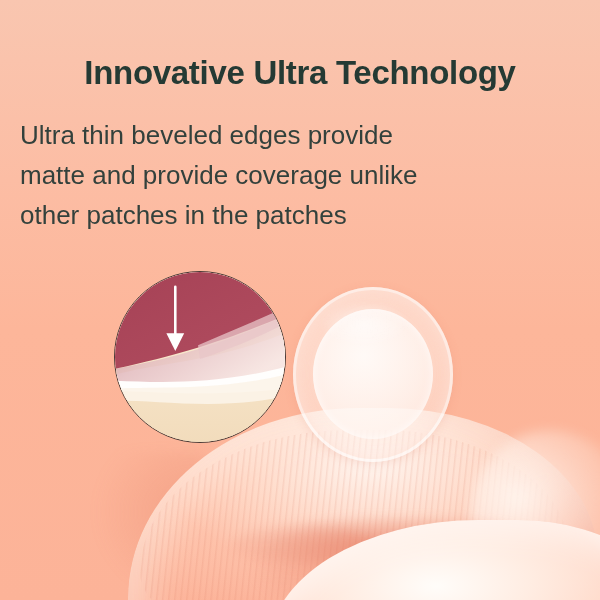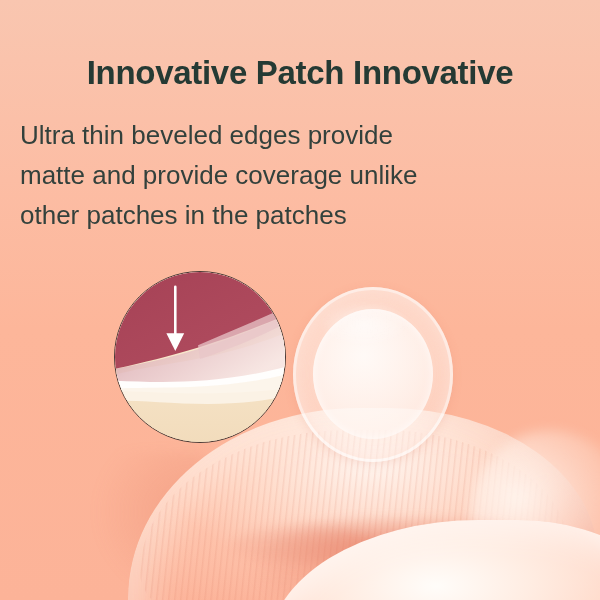--- a/index.html
+++ b/index.html
@@ -242,21 +242,21 @@
 
       <path d="M84,74 C112,62 146,48 172,36 L172,52 C142,68 110,80 86,88 Z" fill="#E8C6C8" opacity="0.75"></path>
 
       <g>
         <line x1="61" y1="15" x2="61" y2="66" stroke="#FFFFFF" stroke-width="2.6" stroke-linecap="round"></line>
         <polygon points="61,80 52,62 70,62" fill="#FFFFFF"></polygon>
       </g>
     </svg>
   </div>
 
-  <div class="headline">Innovative Patch Innovative</div>
+  <div class="headline">Innovative Ultra Technology</div>
 
   <div class="subhead">
     <span>Ultra thin beveled edges provide</span>
     <span>matte and provide coverage unlike</span>
     <span>other patches in the patches</span>
   </div>
 
 </div>
 
 </body></html>

